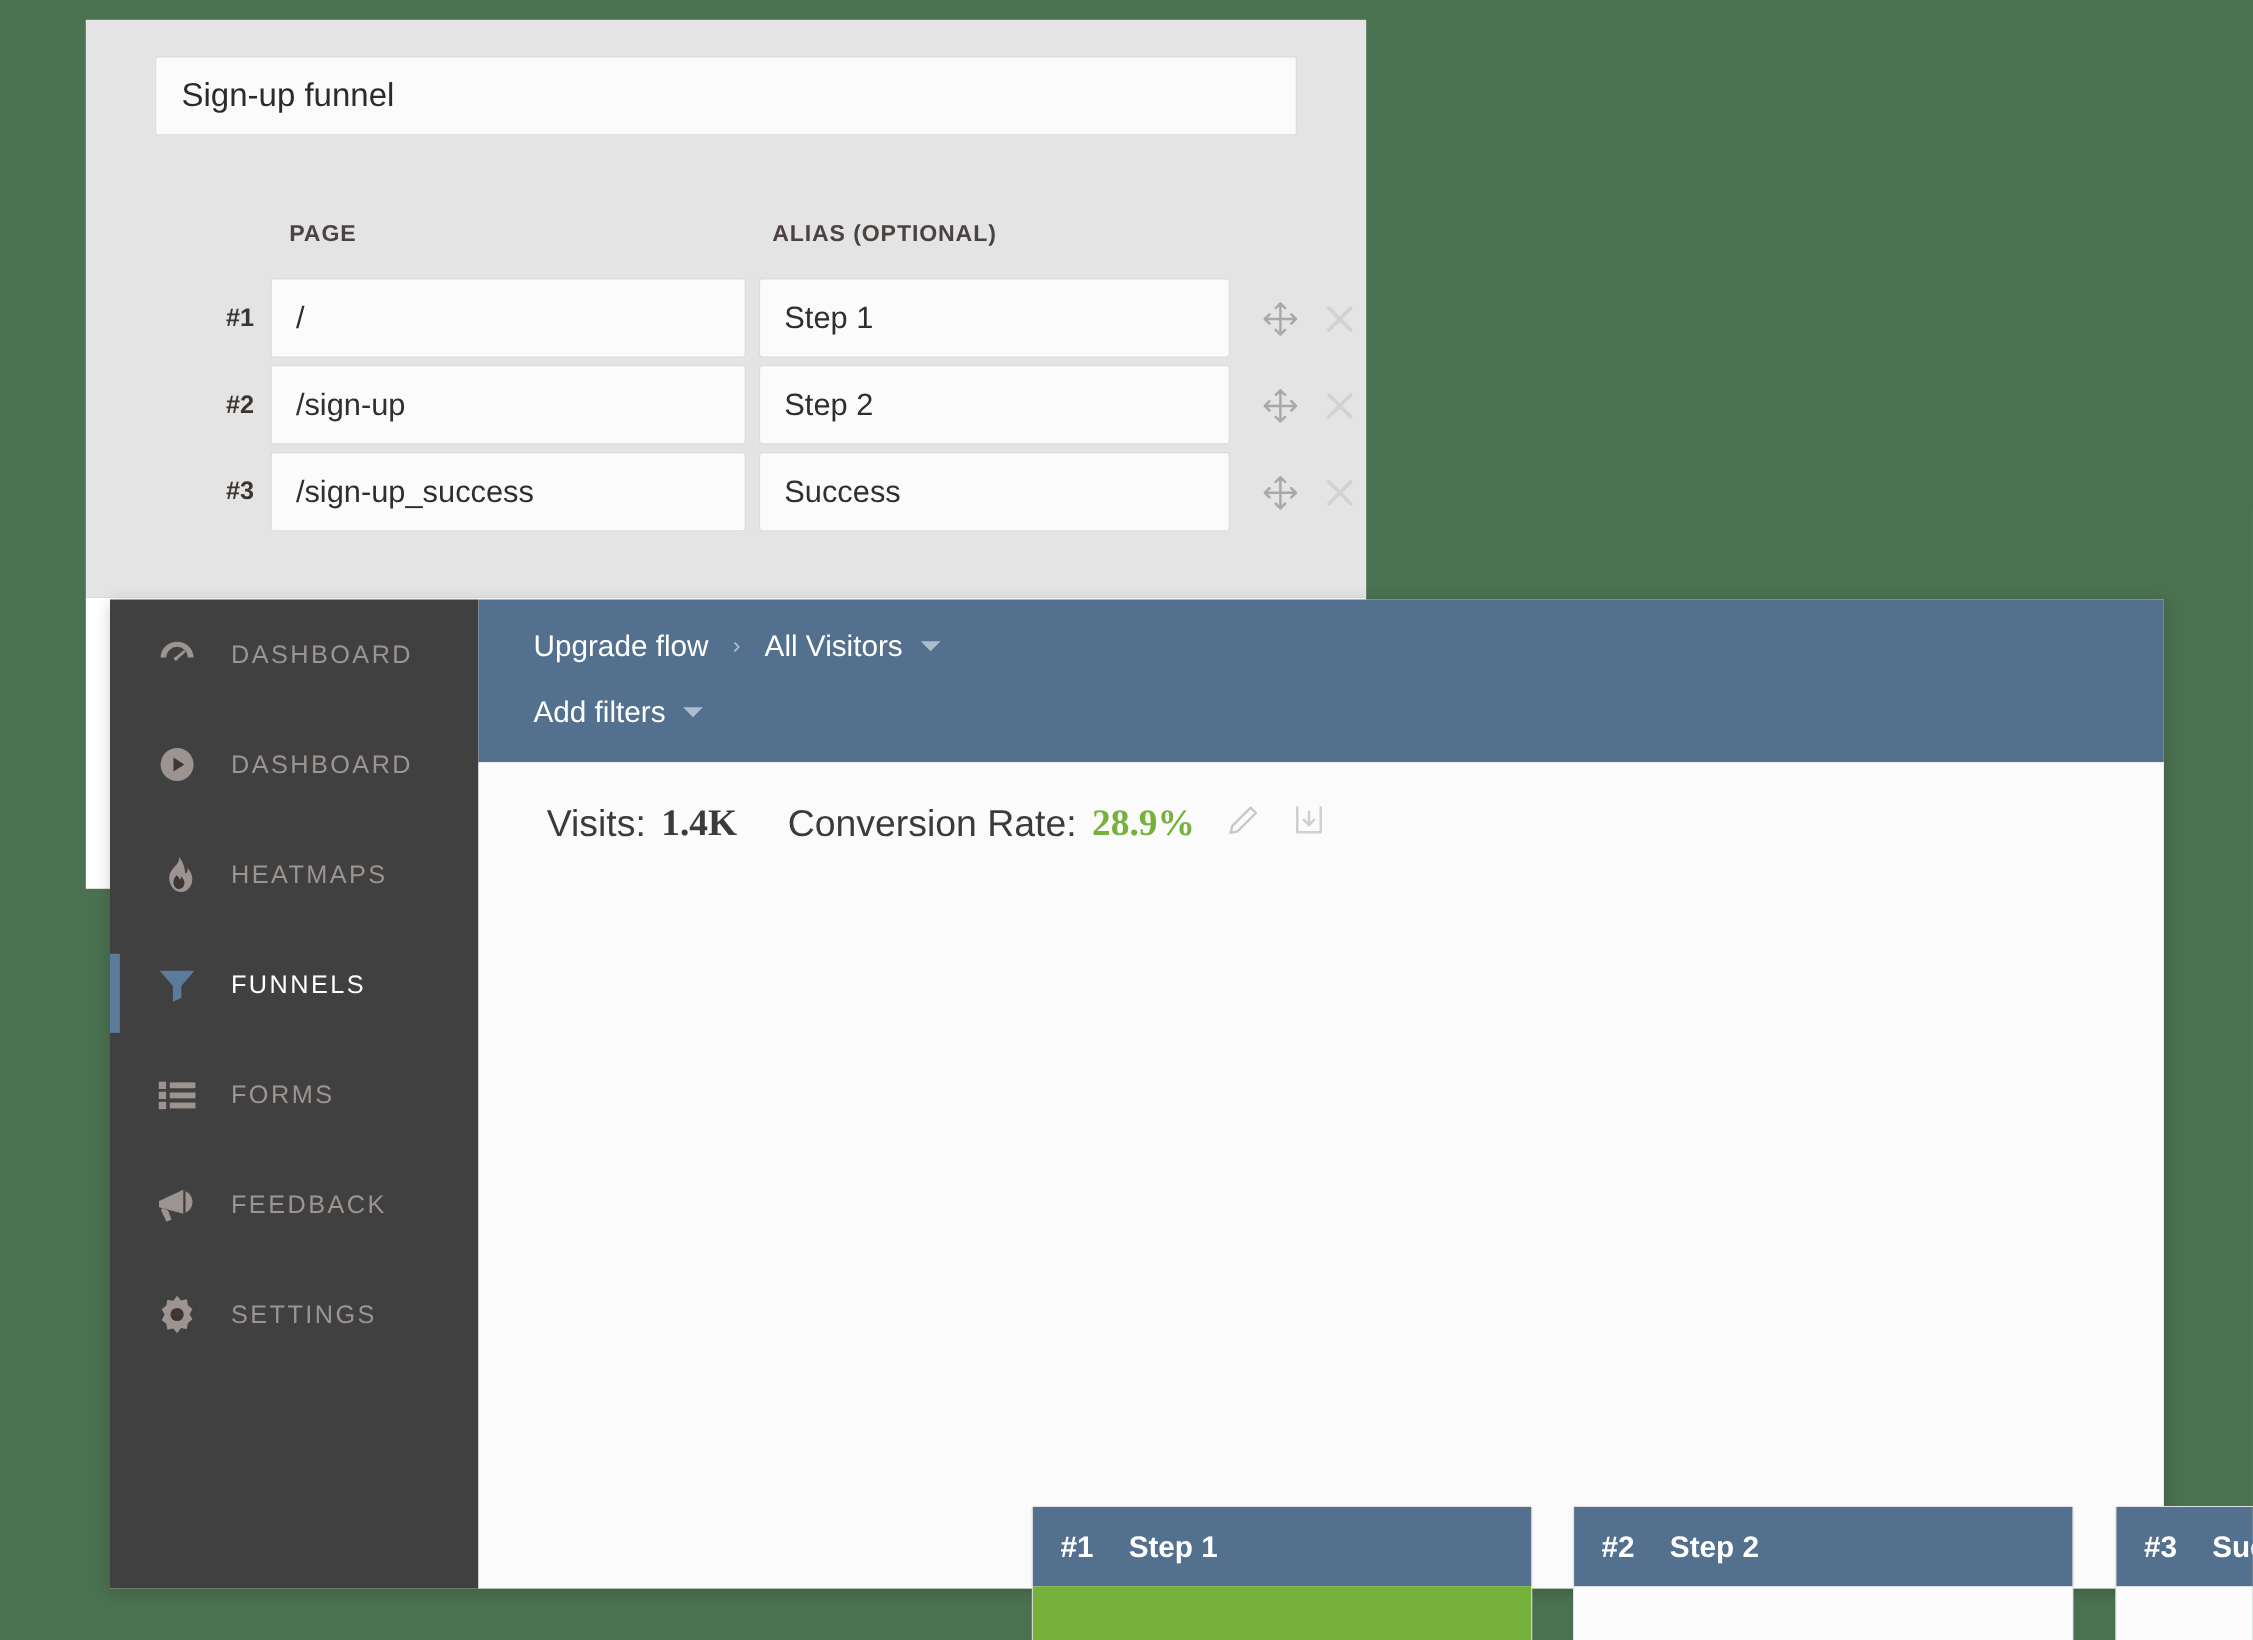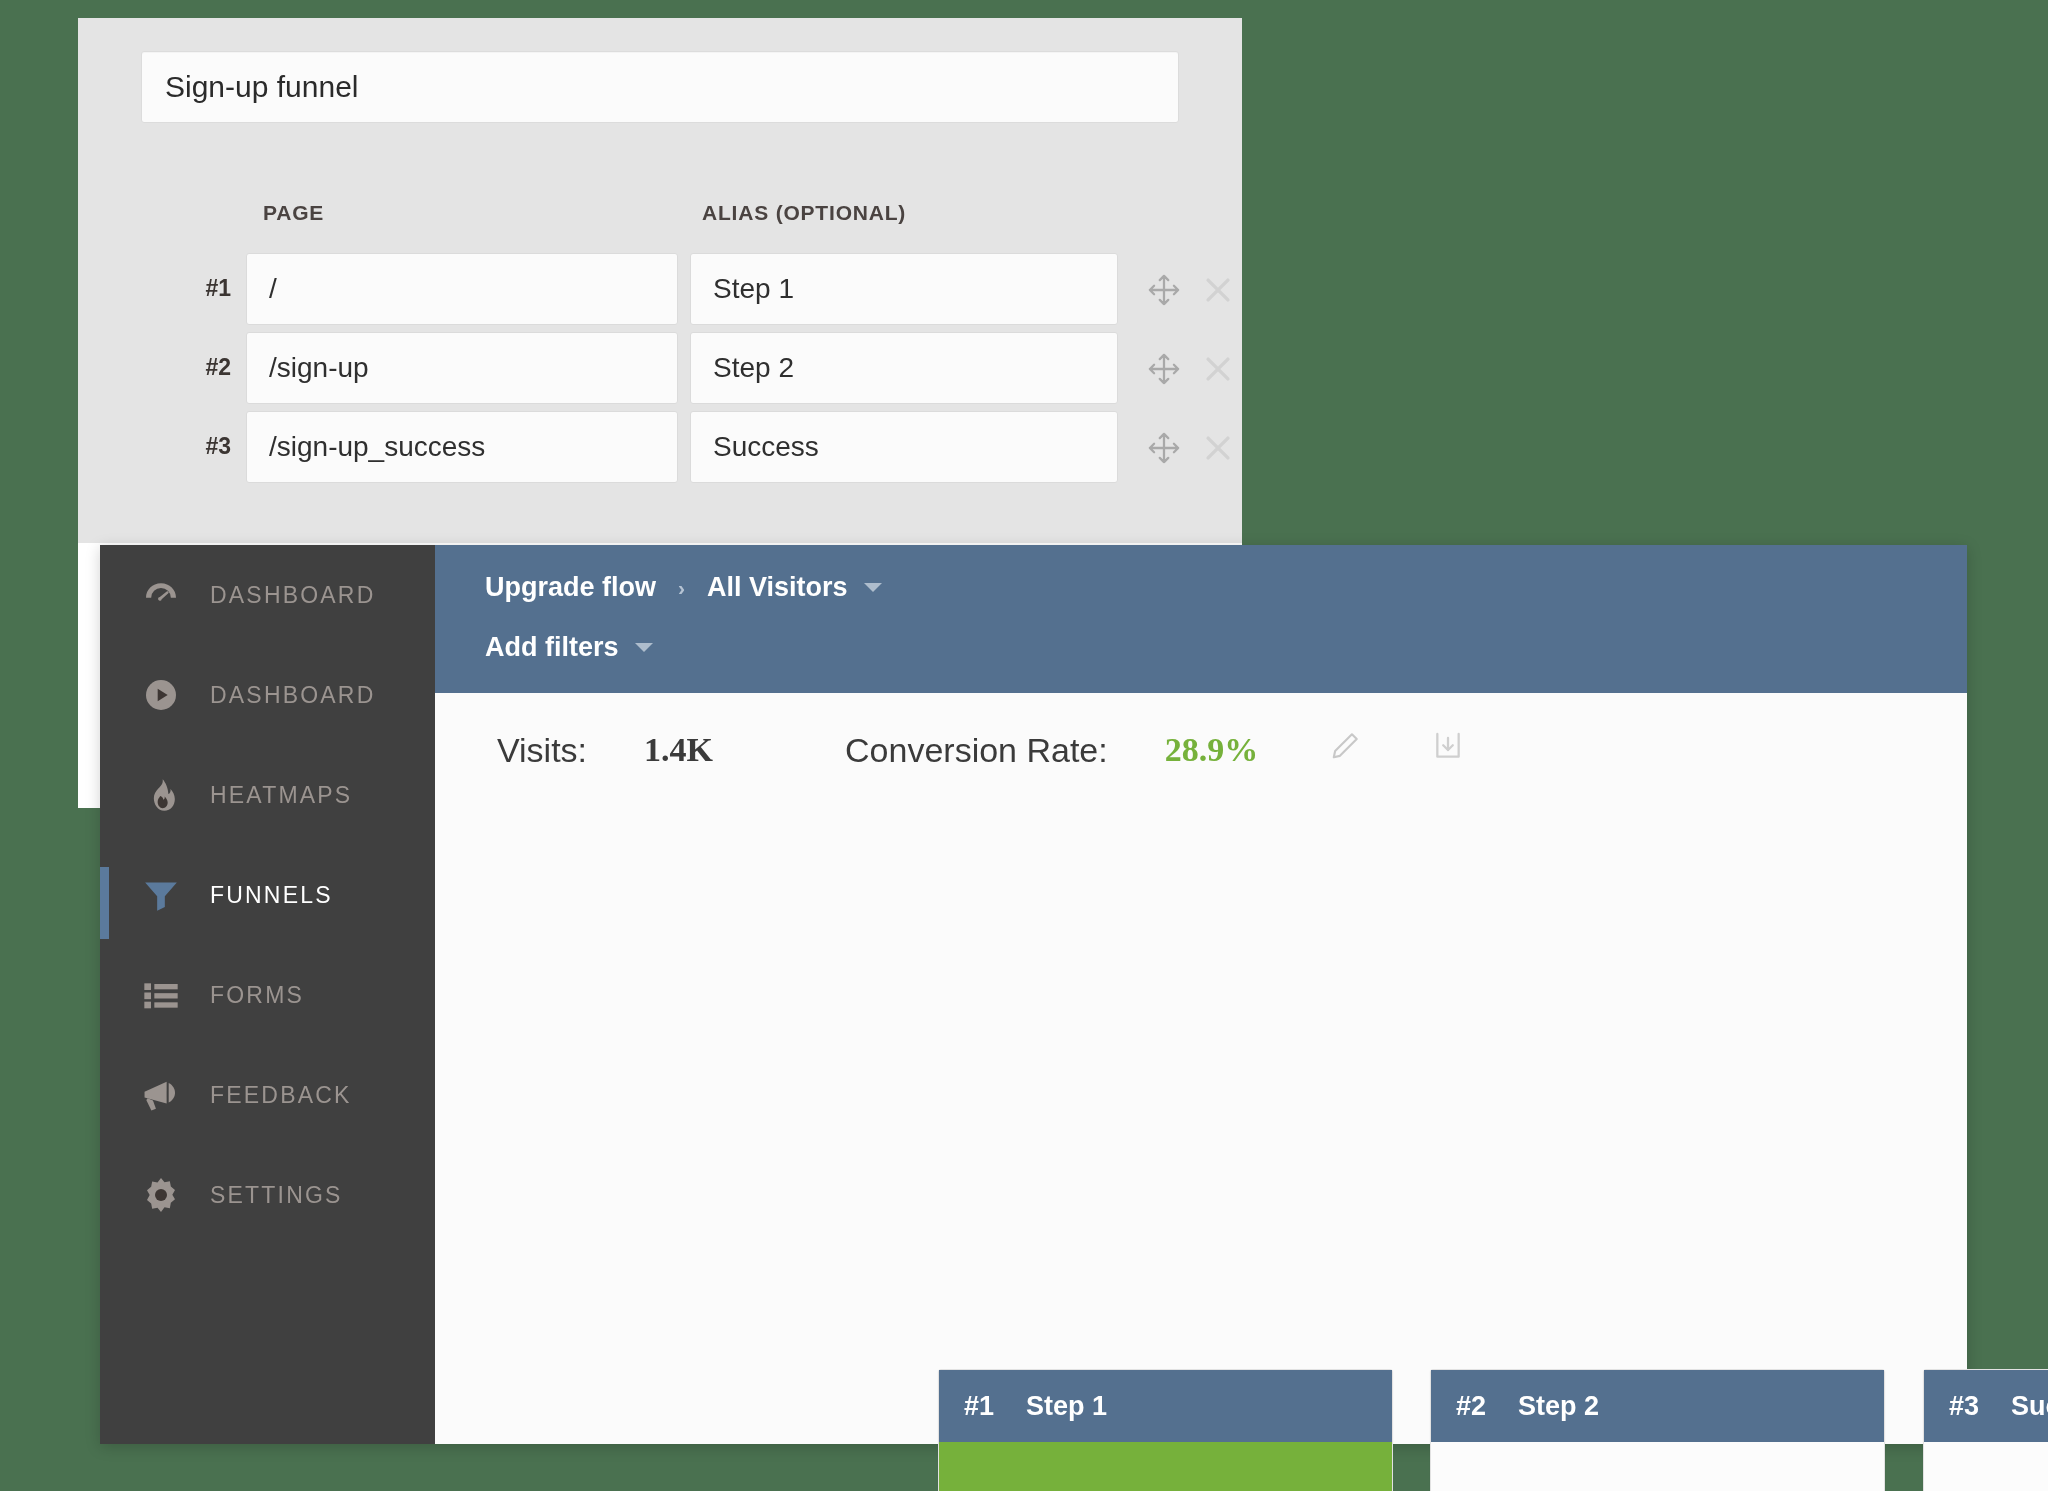--- a/index.html
+++ b/index.html
@@ -173,21 +173,21 @@
     top: 0;
     width: 1532px;
     height: 148px;
     background: #54708f;
   }
   .filter-line {
     position: absolute;
     display: flex;
     align-items: center;
     color: #ffffff;
-    font-weight: bold;
+    font-weight: normal;
     font-size: 27px;
   }
   .filter-line.l1 { left: 50px; top: 27px; }
   .filter-line.l2 { left: 50px; top: 87px; }
   .bc-sep {
     margin: 0 22px;
     color: #b5c3d3;
     font-size: 21px;
   }
   .caret-down {
@@ -205,24 +205,23 @@
     top: 148px;
     width: 1532px;
     height: 751px;
     background: #fbfbfb;
   }
   #summary-row {
     position: absolute;
     left: 62px;
     top: 37px;
     display: flex;
-    align-items: center;
+    align-items: flex-start;
     font-size: 34px;
     color: #3b3b3b;
-    gap: 43px;
   }
   #summary-row .lbl { font-weight: 400; }
   #summary-row .val { font-weight: bold; margin-left: 14px; font-family: Liberation Serif, serif; }
   #summary-row .gap { width: 46px; }
   #summary-row .val.green { color: #76b13b; }
   #summary-row .sum-icon { margin-left: 28px; opacity: 0.45; }
 
   
   #cards {
     position: absolute;

